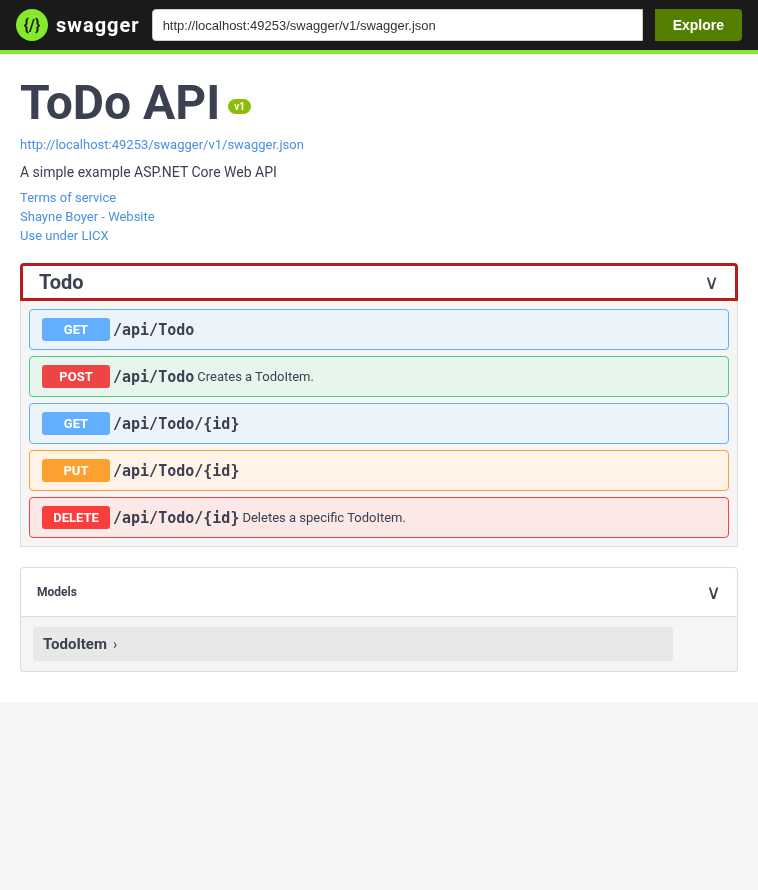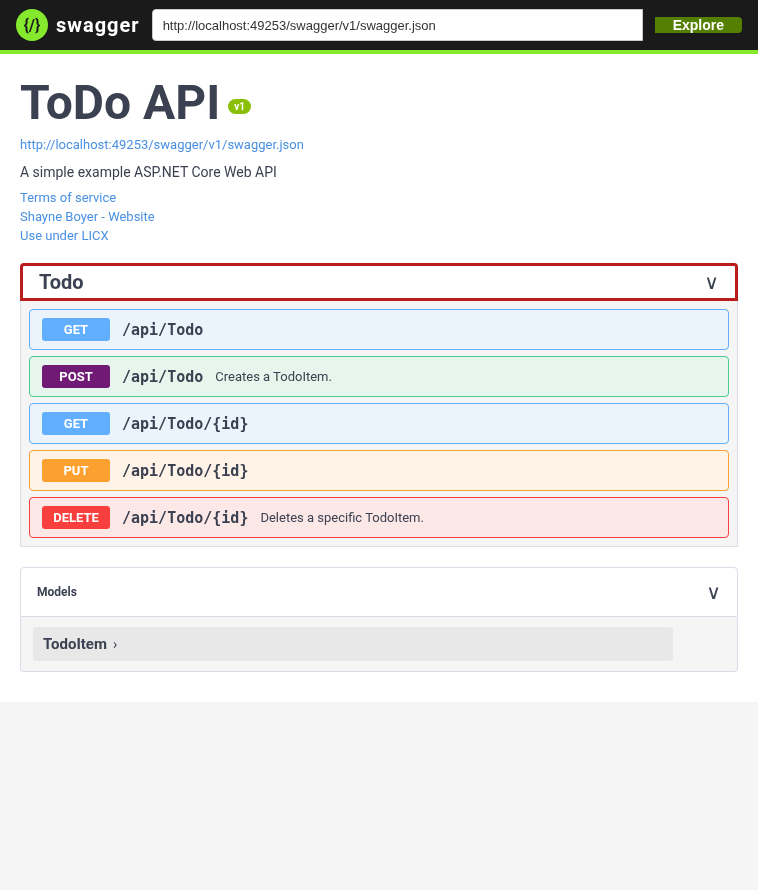--- a/index.html
+++ b/index.html
@@ -47,21 +47,21 @@
       height: 32px;
       padding: 0 10px;
       font-size: 13px;
       border: 1px solid #ccc;
       border-radius: 4px 0 0 4px;
       background: white;
       color: #333;
       outline: none;
     }
     .explore-btn {
-      height: 16px;
+      height: 32px;
       padding: 0 18px;
       background: #547f00;
       color: white;
       font-size: 14px;
       font-weight: bold;
       border: none;
       border-radius: 0 4px 4px 0;
       cursor: pointer;
     }
 
@@ -155,21 +155,21 @@
       gap: 6px;
     }
 
     .endpoint-row {
       display: flex;
       align-items: center;
       padding: 8px 12px;
       border-radius: 4px;
       border: 1px solid transparent;
       cursor: pointer;
-      gap: 12px;
+      gap: 3px;
     }
 
     .endpoint-get {
       background: #ebf3fb;
       border-color: #61affe;
     }
     .endpoint-post {
       background: #e7f6ec;
       border-color: #49cc90;
     }
@@ -186,21 +186,21 @@
       display: inline-block;
       padding: 4px 8px;
       border-radius: 3px;
       font-size: 13px;
       font-weight: bold;
       color: white;
       min-width: 68px;
       text-align: center;
     }
     .badge-get { background: #61affe; }
-    .badge-post { background: #701a75; }
+    .badge-post { background: #ef4444; }
     .badge-put { background: #fca130; }
     .badge-delete { background: #f93e3e; }
 
     .endpoint-path {
       font-size: 15px;
       font-weight: bold;
       color: #3b4151;
       font-family: monospace;
     }
     .endpoint-desc {

